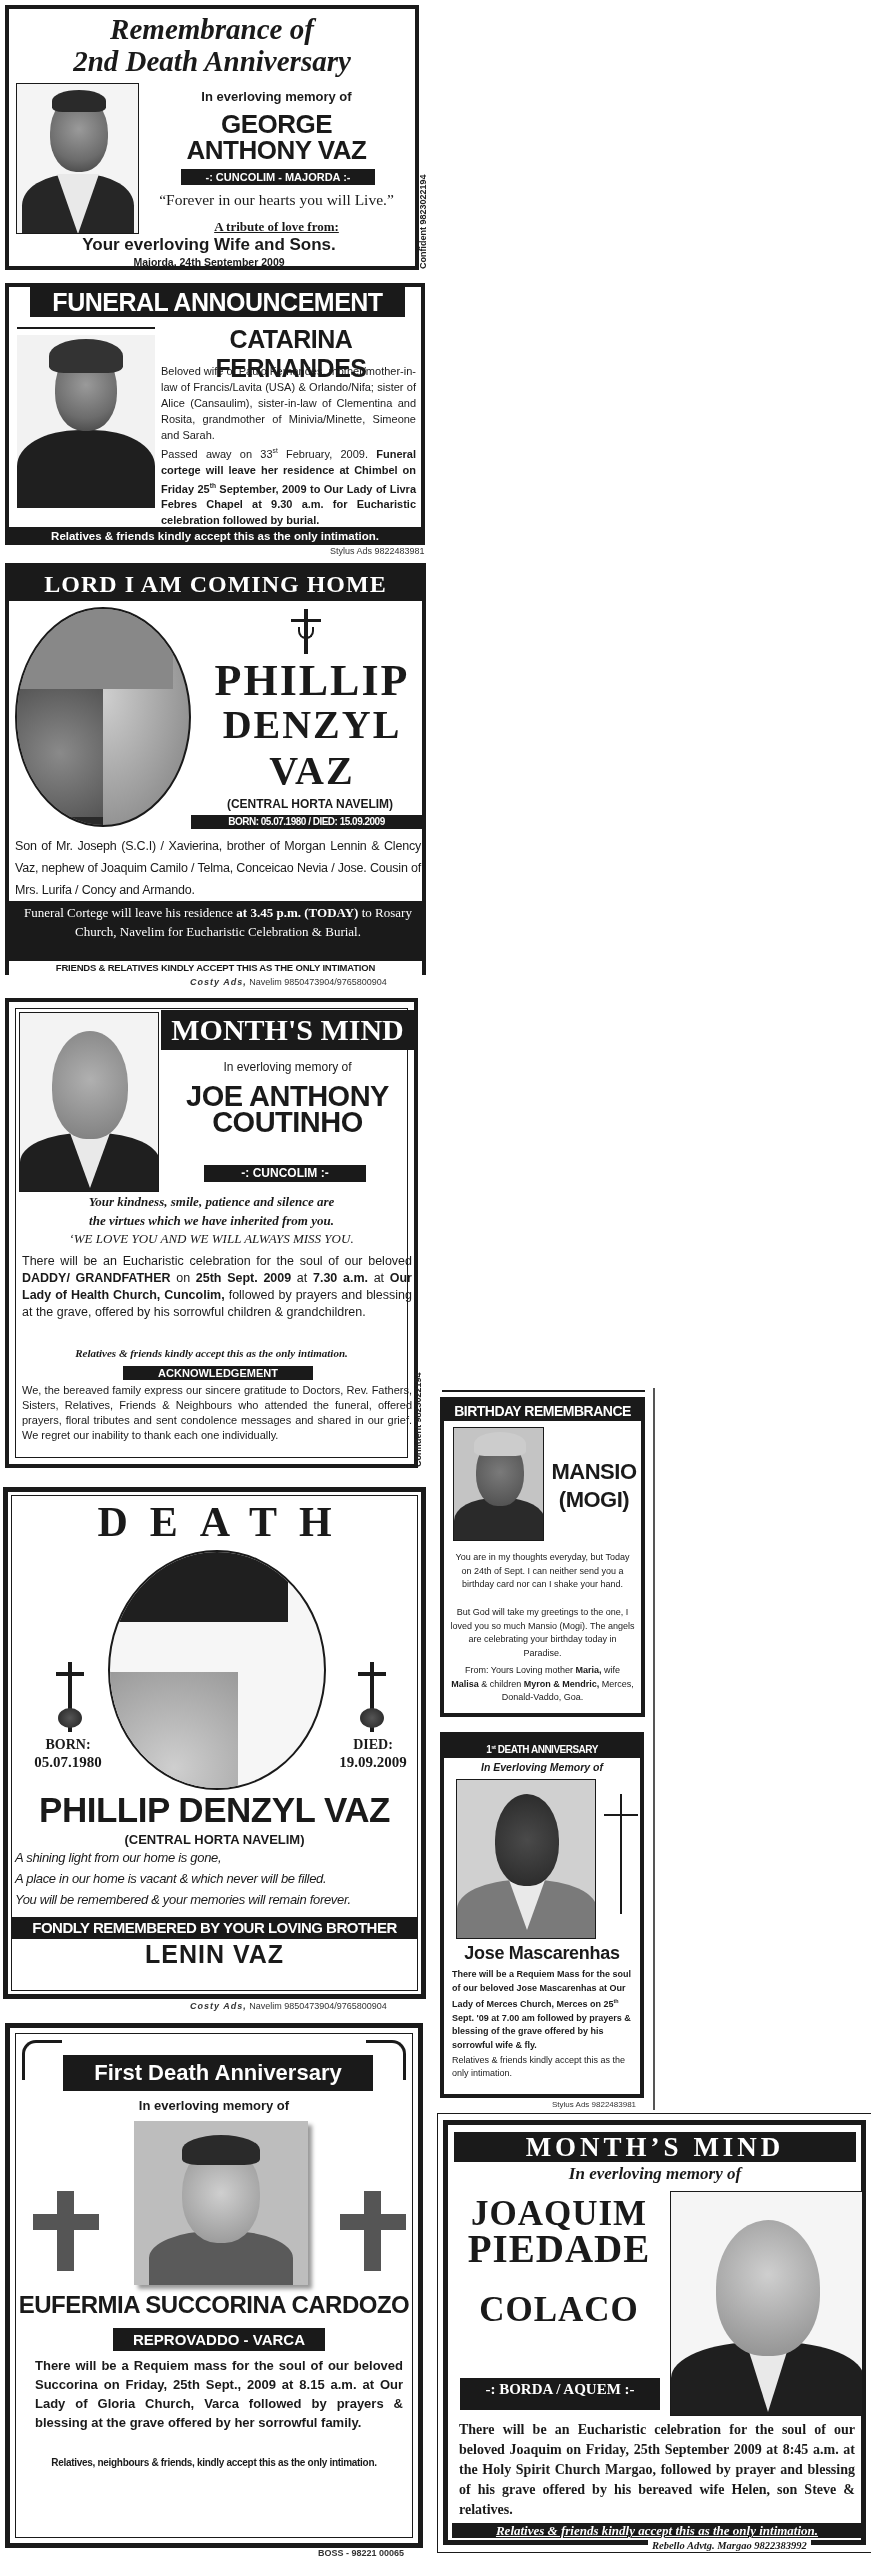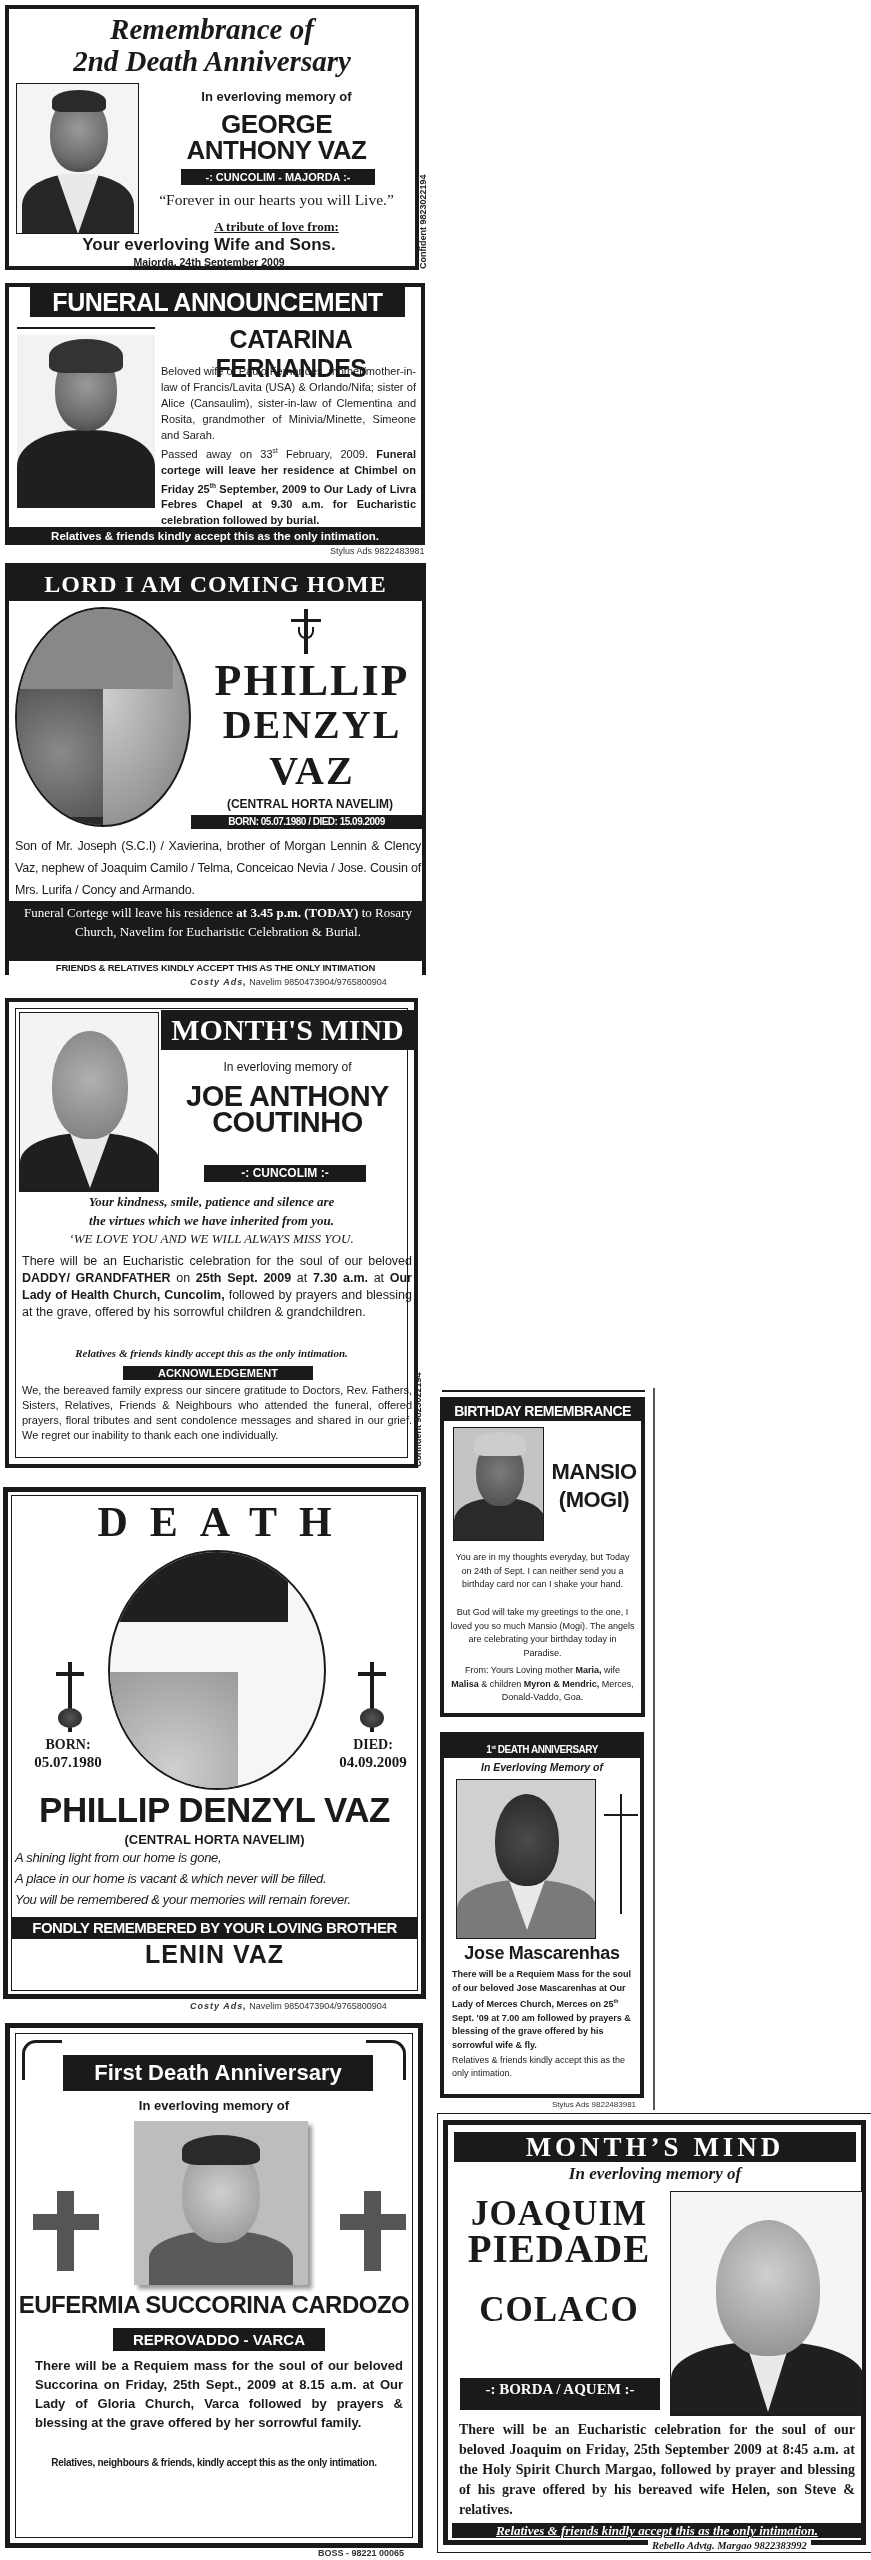--- a/index.html
+++ b/index.html
@@ -135,21 +135,21 @@
     <div style="position:absolute;left:2px;top:46px;width:24px;height:20px;border-radius:50%;background:radial-gradient(circle,#555,#222);"></div>
   </div>
   <div class="cross" style="left:350px;top:170px;width:28px;height:70px;">
     <div class="v" style="left:12px;top:0;width:4px;height:70px;"></div>
     <div class="h" style="left:0;top:10px;width:28px;height:4px;"></div>
     <div style="position:absolute;left:2px;top:46px;width:24px;height:20px;border-radius:50%;background:radial-gradient(circle,#555,#222);"></div>
   </div>
   <div class="abs center serif" style="left:10px;top:245px;width:100px;font-size:14px;font-weight:bold;">BORN:</div>
   <div class="abs center serif" style="left:5px;top:262px;width:110px;font-size:15px;font-weight:bold;">05.07.1980</div>
   <div class="abs center serif" style="left:315px;top:245px;width:100px;font-size:14px;font-weight:bold;">DIED:</div>
-  <div class="abs center serif" style="left:310px;top:262px;width:110px;font-size:15px;font-weight:bold;">04.09.2009</div>
+  <div class="abs center serif" style="left:310px;top:262px;width:110px;font-size:15px;font-weight:bold;">19.09.2009</div>
   <div class="abs center cond" style="left:0;top:298px;width:100%;font-size:35px;">PHILLIP DENZYL VAZ</div>
   <div class="abs center" style="left:0;top:340px;width:100%;font-size:13px;font-weight:bold;">(CENTRAL HORTA NAVELIM)</div>
   <div class="abs" style="left:7px;top:358px;font-size:13px;font-style:italic;letter-spacing:-0.3px;">A shining light from our home is gone,</div>
   <div class="abs" style="left:7px;top:379px;font-size:13px;font-style:italic;letter-spacing:-0.3px;">A place in our home is vacant &amp; which never will be filled.</div>
   <div class="abs" style="left:7px;top:400px;font-size:13px;font-style:italic;letter-spacing:-0.3px;">You will be remembered &amp; your memories will remain forever.</div>
   <div class="bar cond" style="left:3px;top:425px;width:407px;height:22px;font-size:15px;line-height:22px;">FONDLY REMEMBERED BY YOUR LOVING BROTHER</div>
   <div class="abs center" style="left:0;top:448px;width:100%;font-size:25px;font-weight:bold;letter-spacing:1px;">LENIN VAZ</div>
 </div>
 <div class="credit" style="left:190px;top:2001px;">
   <b style="font-style:italic;letter-spacing:1px;">Costy Ads,</b><span> Navelim 9850473904/9765800904</span>

